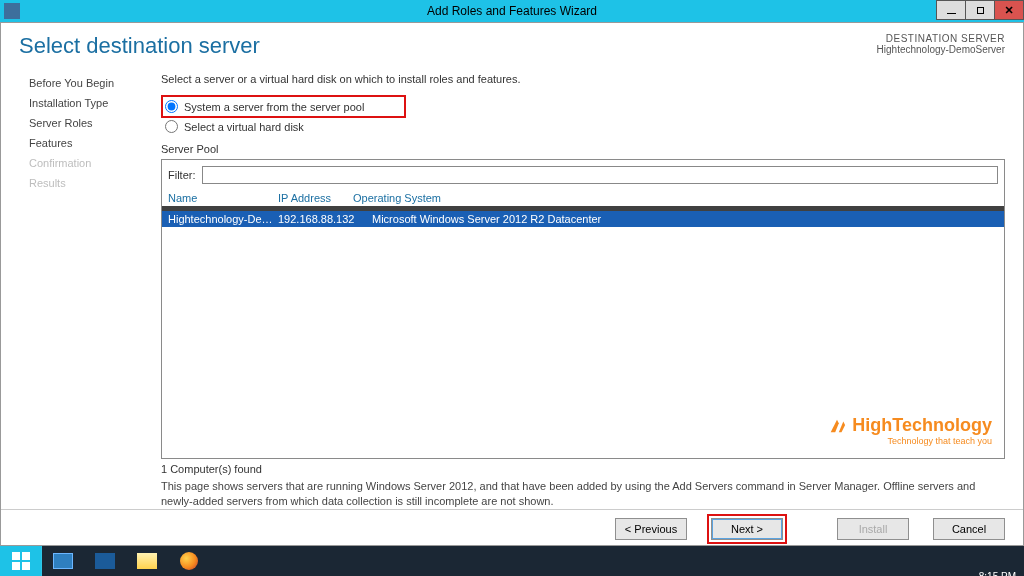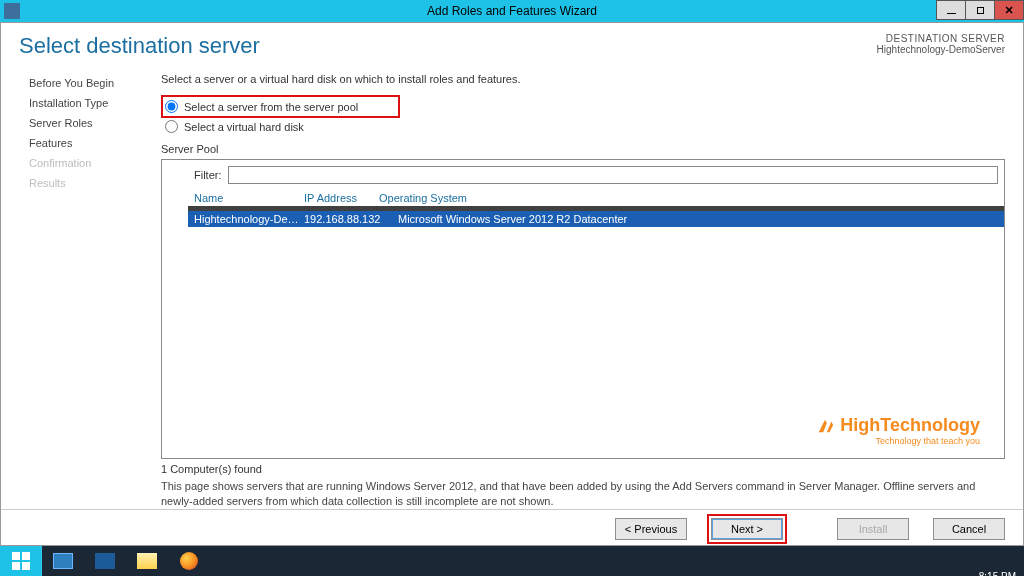--- a/index.html
+++ b/index.html
@@ -80,21 +80,21 @@
   .highlight-box {
     border:2px solid #d11; padding:1px 40px 1px 2px; display:inline-flex; align-items:center;
   }
 
   .pool-label { margin:8px 0 4px 10px; color:#333; }
   .pool-box {
     margin-left:10px;
     border:1px solid #8a8a8a;
     background:#fff;
     height:300px;
-    display:flex; flex-direction:column;padding-left:26px;
+    display:flex; flex-direction:column;
   }
   .filter-row {
     display:flex; align-items:center; gap:6px;
     padding:6px 6px;
   }
   .filter-row label { font-size:11px;}
   .filter-row input {
     flex:1; height:18px; border:1px solid #888; font-size:11px; padding:0 3px;
   }
   .grid-head {
@@ -110,21 +110,21 @@
     display:flex; font-size:11px; color:#fff;
     background:#1a5fb4;
     padding:2px 6px;
     align-items:center;
   }
   .grid-row .col-name{ width:110px; overflow:hidden; text-overflow:ellipsis; white-space:nowrap;}
   .grid-row .col-ip  { width:75px;}
   .grid-row .col-os  { flex:1;margin-left:19px;}
 
   .watermark {
-    position:absolute; right:24px; bottom:12px;
+    position:absolute; right:12px; bottom:12px;
     font-size:18px; color:#f68b1f; font-weight:bold;
     display:flex; flex-direction:column; align-items:flex-end;
   }
   .watermark .wm-icon {
     position:absolute; left:-24px; top:2px;
     width:18px;height:18px;
   }
   .watermark .tag { font-size:9px; color:#f68b1f; font-weight:normal;}
 
   .found { margin:4px 0 0 10px; font-size:11px;}
@@ -229,21 +229,21 @@
       <div class="nav-item disabled">Results</div>
     </div>
 
     <div class="content">
       <div class="intro">Select a server or a virtual hard disk on which to install roles and features.</div>
 
       <div class="radio-group">
         <span class="highlight-box">
           <span class="radio-row">
             <input type="radio" checked="" style="">
-            <span>Select a server from the server pool</span>
+            <span>System a server from the server pool</span>
           </span>
         </span>
         <div class="radio-row" style="margin-left:4px;">
           <input type="radio" style="">
           <span>Select a virtual hard disk</span>
         </div>
       </div>
 
       <div class="pool-label">Server Pool</div>
 

